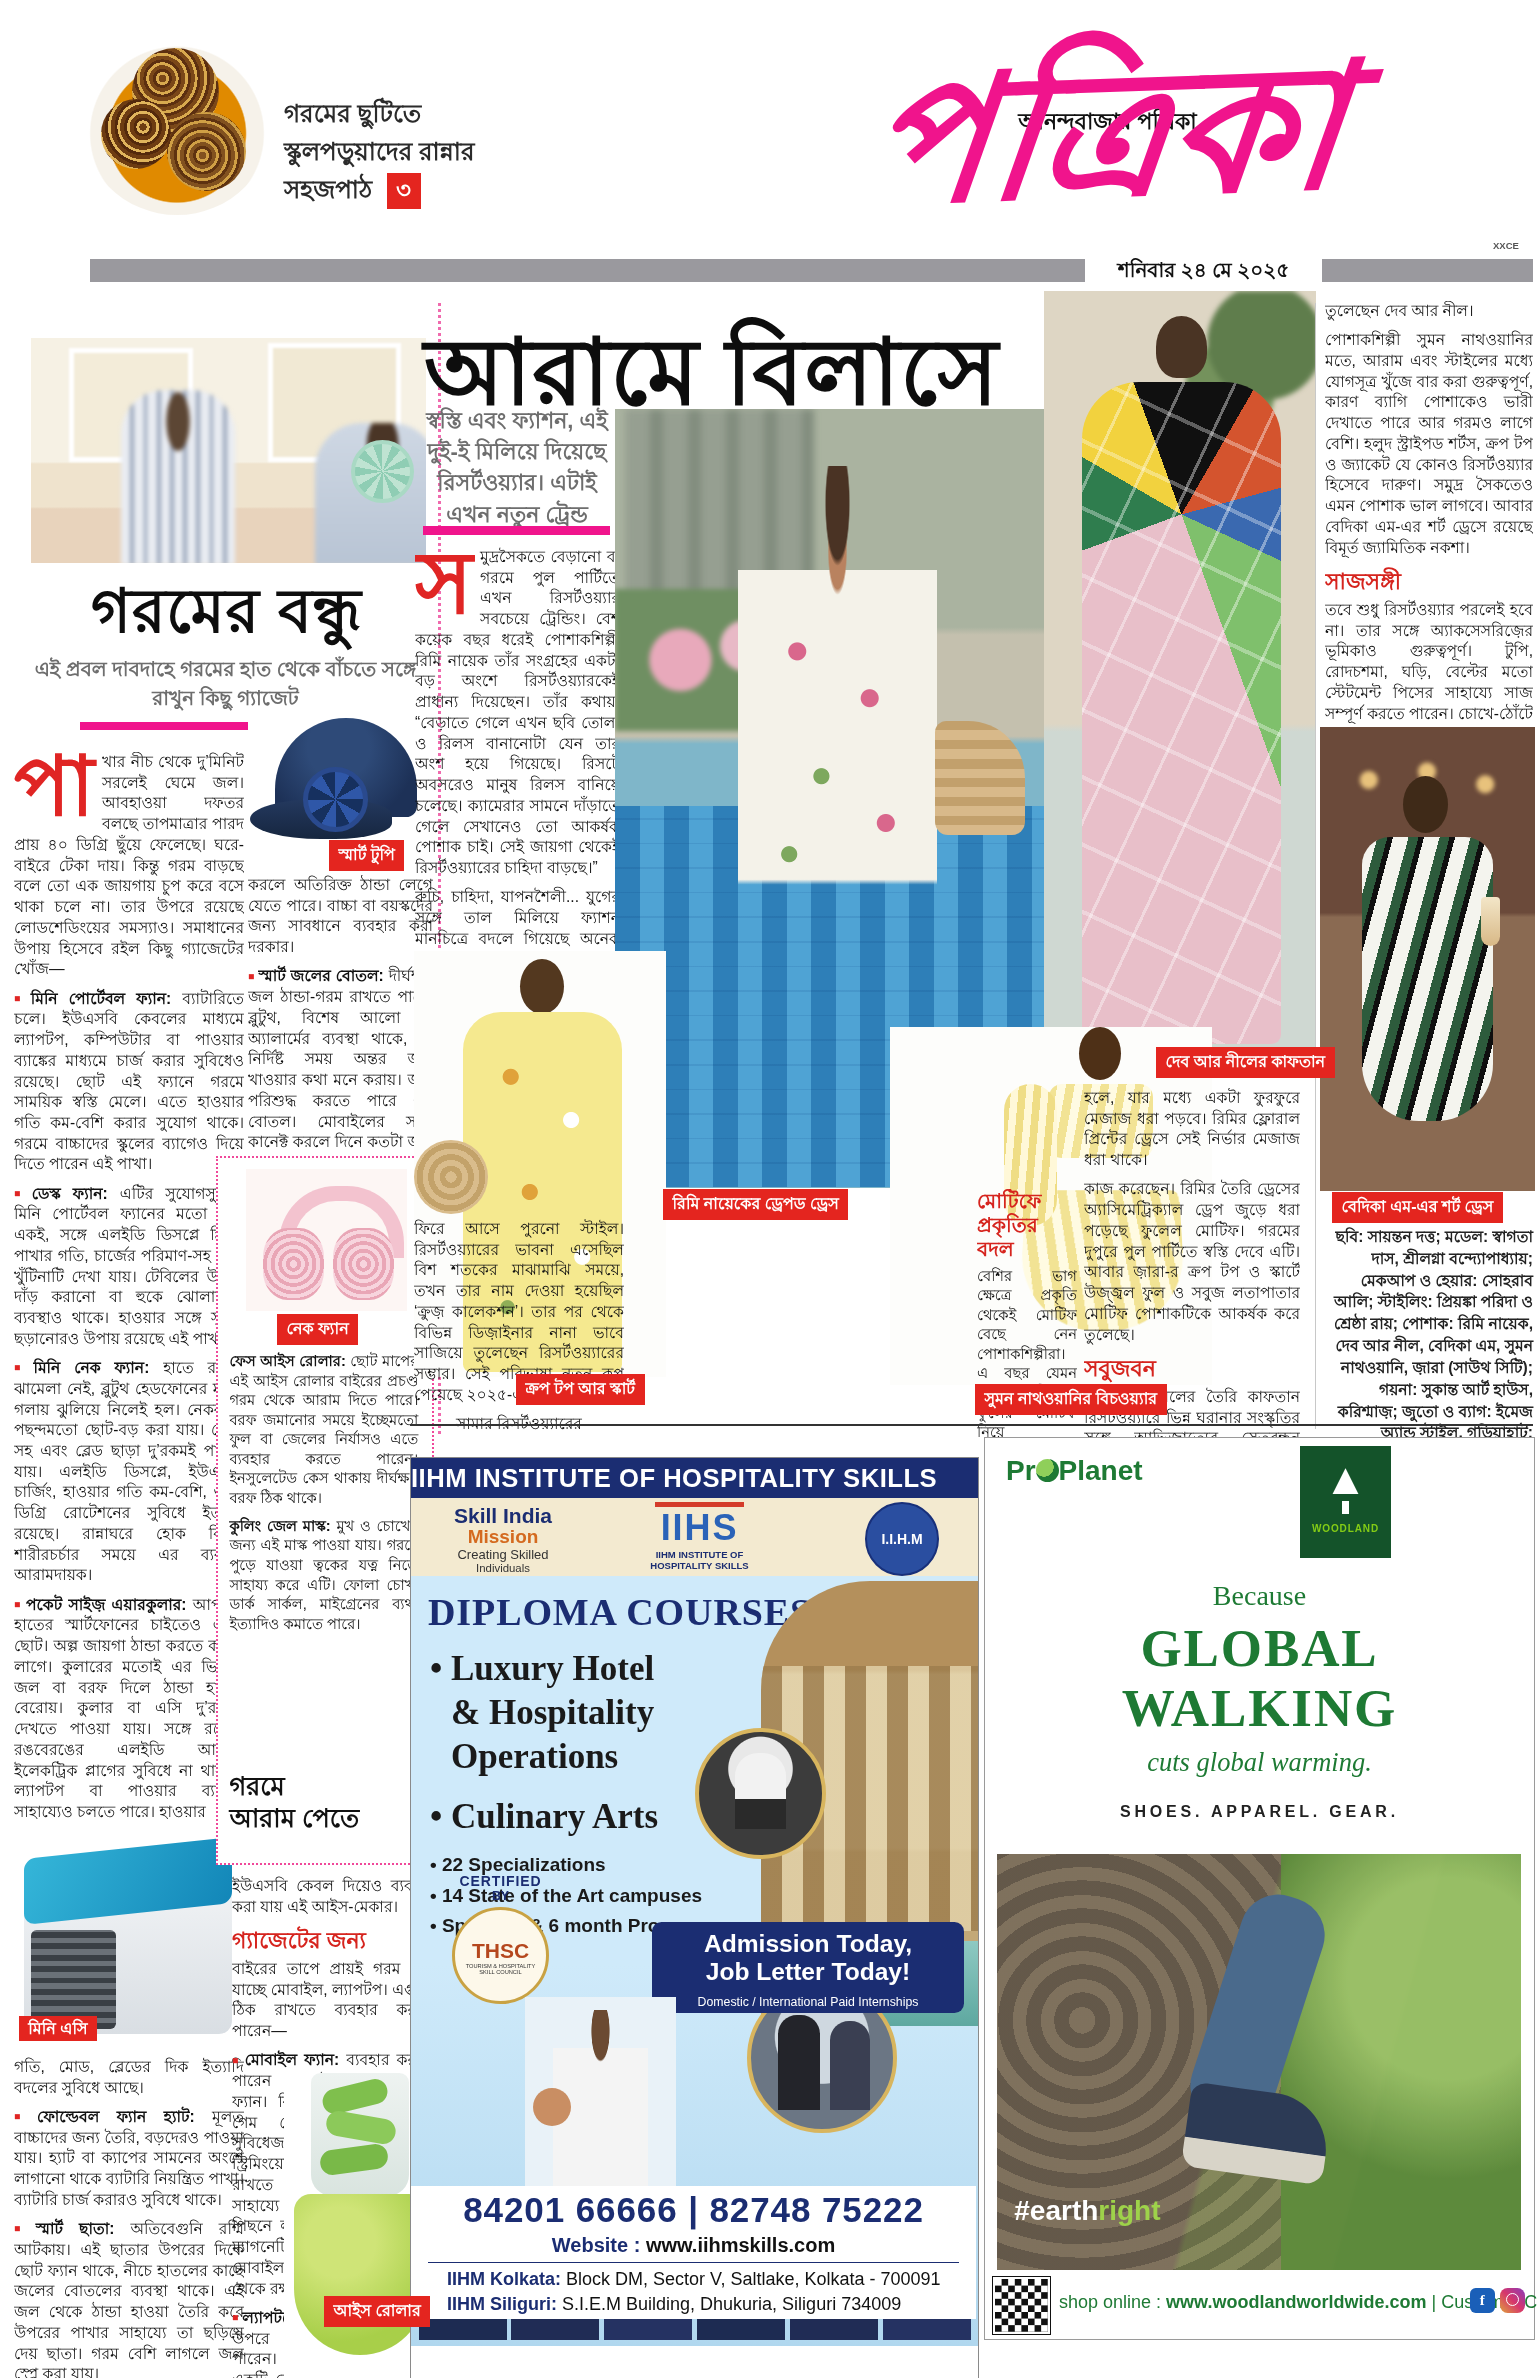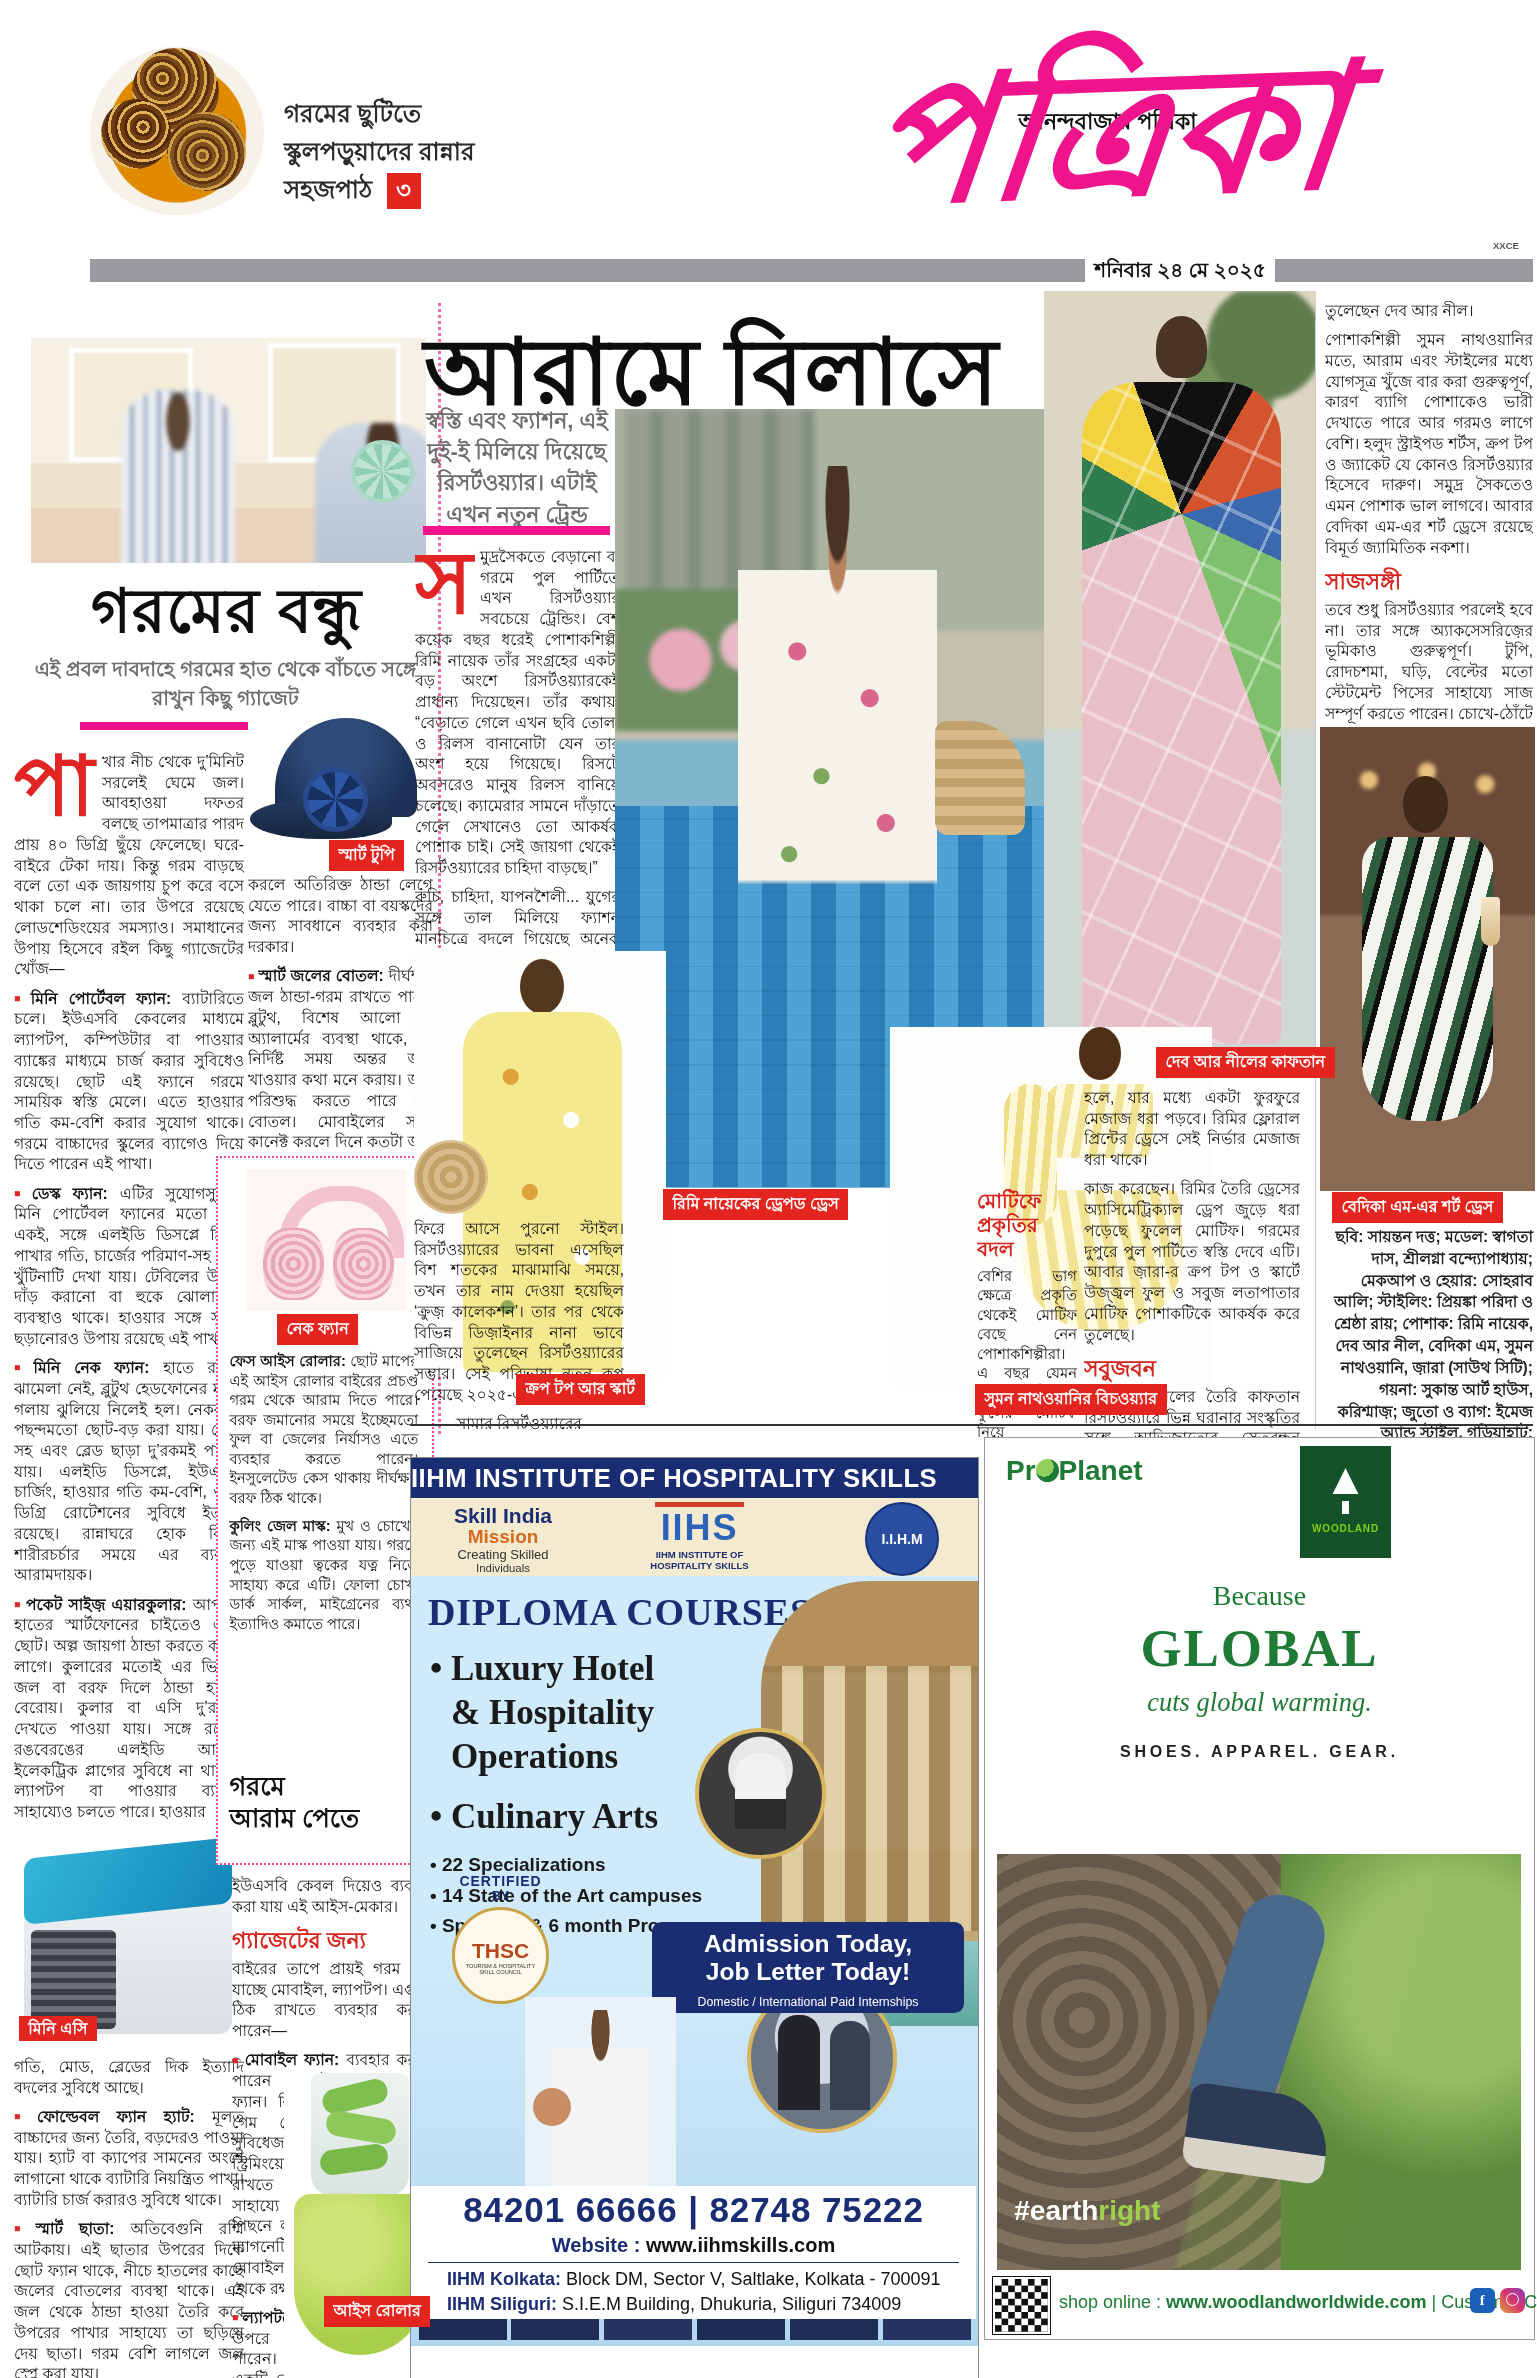--- a/index.html
+++ b/index.html
@@ -44,21 +44,21 @@
     </div>
   </div>
 
   <div class="abs" style="left:776px;top:19px;width:662px;height:237px;text-align:center">
     <div style="position:absolute;left:166px;top:85px;width:331px;font-size:22px;font-weight:bold;color:#111">আনন্দবাজার পত্রিকা</div>
     <div style="position:absolute;left:0;top:7.6px;width:662px;font-family:'Liberation Serif',serif;font-style:italic;font-weight:bold;font-size:175px;line-height:1.25;color:#f0148c;transform:skewX(-8deg) rotate(-2deg)">পত্রিকা</div>
   </div>
   <div class="abs" style="left:1493px;top:240px;font-size:9.5px;color:#555;font-weight:bold">XXCE</div>
 
   <div class="abs" style="left:90px;top:259px;width:1443px;height:23px;background:#9a999e"></div>
-  <div class="abs" style="left:1085px;top:257px;width:190px;height:26.5px;background:#fff;text-align:center">
+  <div class="abs" style="left:1085px;top:257px;width:237px;height:26.5px;background:#fff;text-align:center">
     <span style="font-size:20px;font-weight:bold;color:#111;line-height:26.5px">শনিবার ২৪ মে ২০২৫</span>
   </div>
 
   <div class="photo" style="left:31px;top:338px;width:395px;height:225px;background:linear-gradient(180deg,#f6f1e4 0 55%,#efe3cd 56% 75%,#e8d3bc 76% 100%)">
     <div class="abs" style="left:38px;top:9.5px;width:114px;height:104px;background:#f3ecd9;border:5.7px solid #fff;filter:blur(0.9px)"></div>
     <div class="abs" style="left:237px;top:4.7px;width:123px;height:109px;background:#f1e9d4;border:5.7px solid #fff;filter:blur(0.9px)"></div>
     <div class="abs" style="left:90px;top:52px;width:114px;height:175px;background:radial-gradient(ellipse at 50% 18%,#5c4634 0 14%,#fff0 15%),repeating-linear-gradient(90deg,#e9ecf2 0 9.5px,#9aa7bc 9.5px 13.2px);border-radius:44px 44px 0 0;filter:blur(1.9px)"></div>
     <div class="abs" style="left:284px;top:85px;width:123px;height:142px;background:radial-gradient(ellipse at 55% 15%,#4a3526 0 16%,#fff0 17%),linear-gradient(180deg,#cfd8e4,#b8c4d4);border-radius:47px 47px 0 0;filter:blur(1.9px)"></div>
     <div class="abs circle" style="left:320px;top:102px;width:55px;height:55px;background:repeating-conic-gradient(#bfe3d2 0 20deg,#8fcdb4 20deg 40deg);border:4.7px solid #a9d9c4"></div>
   </div>
@@ -340,20 +340,21 @@
       <span>Pr</span><span class="circle" style="display:inline-block;width:23px;height:23px;background:radial-gradient(circle at 35% 35%,#8fcf5a 0 45%,#1e7a34 46%);vertical-align:-1.9px"></span><span>Planet</span>
     </div>
     <div class="abs" style="left:315px;top:7.6px;width:91px;height:112px;background:#14532a;text-align:center">
       <div style="margin-top:11.4px;color:#fff;font-size:44px;line-height:1">▲</div>
       <div style="width:7.6px;height:13.2px;background:#fff;margin:0 auto"></div>
       <div style="color:#84cc16;font-size:10px;font-weight:bold;letter-spacing:0.9px;margin-top:9px">WOODLAND</div>
     </div>
     <div class="abs serif" style="left:57px;top:142px;width:435px;text-align:center;color:#1e7a34">
       <div style="font-size:28px">Because</div>
       <div style="font-size:53px;font-weight:bold;letter-spacing:1.9px;margin-top:5.7px">GLOBAL</div>
+      <div style="font-size:53px;font-weight:bold;letter-spacing:1.9px">WALKING</div>
       <div style="font-style:italic;font-size:26.5px;margin-top:9.5px">cuts global warming.</div>
       <div style="font-family:'Liberation Sans',sans-serif;font-size:16px;font-weight:bold;color:#222;letter-spacing:3.8px;margin-top:24.6px">SHOES. APPAREL. GEAR.</div>
     </div>
     <div class="photo" style="left:12.3px;top:416px;width:524px;height:416px;background:linear-gradient(105deg,#6e6252 0 45%,#7d9b4e 46% 70%,#5d8a3c 71% 100%)">
       <div class="abs" style="left:0;top:0;width:284px;height:416px;background:repeating-radial-gradient(circle at 30% 40%,#8a7b64 0 13.2px,#5d5244 13.2px 28px);opacity:.6"></div>
       <div class="abs" style="left:284px;top:0;width:240px;height:416px;background:radial-gradient(circle at 70% 30%,#9ec46a 0 30%,#5d8a3c 60%),repeating-radial-gradient(circle at 50% 80%,#46702c 0 9.5px,#5d8a3c 9.5px 23px);opacity:.9"></div>
       <div class="abs" style="left:218px;top:38px;width:85px;height:237px;background:#4a6a8c;border-radius:38px;transform:rotate(18deg)"></div>
       <div class="abs" style="left:189px;top:237px;width:142px;height:85px;background:linear-gradient(180deg,#2c3a55 0 65%,#d8d4c8 66%);border-radius:15px 57px 17px 17px;transform:rotate(8deg)"></div>
       <div class="abs" style="left:17px;top:341px;font-size:28px;font-weight:bold">
         <span style="color:#fff">#earth</span><span style="color:#9ed24a">right</span>

